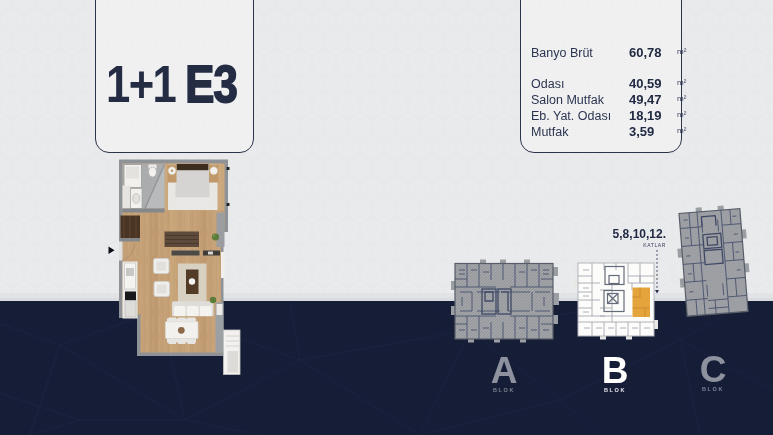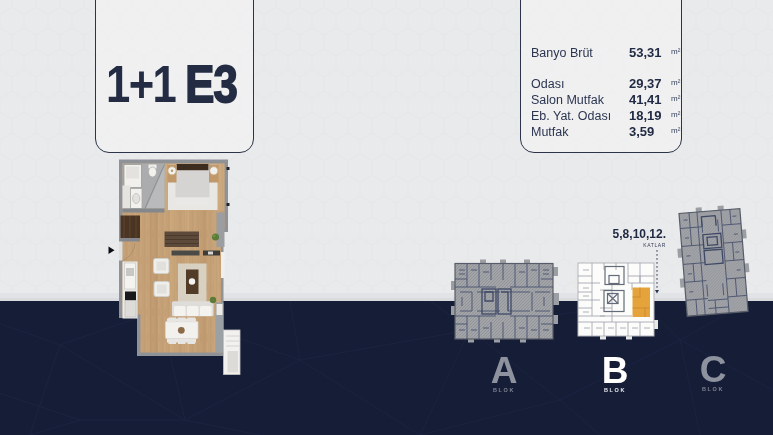--- a/index.html
+++ b/index.html
@@ -5,21 +5,21 @@
 #page{position:relative;width:773px;height:435px;overflow:hidden;background:#e9eaec;font-family:"Liberation Sans",sans-serif}
 #page *{box-sizing:border-box}
 .panel{position:absolute;top:-18px;border:1.5px solid #2b3448;border-radius:14px;background:rgba(249,250,251,0.4)}
 #titlebox{left:95px;width:159px;height:171px;display:flex;align-items:center;justify-content:center}
 #titletext{color:#232c43;font-size:51px;font-weight:bold;letter-spacing:-2px;padding-top:33px;white-space:nowrap;display:inline-block;transform:scaleX(0.855);margin-left:-5px}
 #titletext .e3{-webkit-text-stroke:1.8px #232c43;letter-spacing:-1px}
 #tablebox{left:520px;width:162px;height:171px}
 .trow{position:absolute;left:10px;width:148px;height:14px;color:#2b3550;font-size:12.5px}
 .trow .lab{position:absolute;left:0;top:0}
 .trow .val{position:absolute;left:98px;top:-1px;font-weight:bold;font-size:13px;color:#222b44}
-.trow .m2{position:absolute;left:140px;top:1px;font-size:8px;color:#39435d}
+.trow .m2{position:absolute;left:146px;top:1px;font-size:8px;color:#39435d}
 .biglet{position:absolute;font-weight:bold;font-size:37px;text-align:center;line-height:1}
 .biglet .blok{display:block;font-size:5.5px;font-weight:bold;letter-spacing:1.6px;margin-top:-1px}
 </style></head>
 <body>
 <div id="page">
 
 <svg width="773" height="435" style="position:absolute;left:0;top:0">
 <defs>
 <pattern id="iso" width="24" height="42" patternUnits="userSpaceOnUse">
   <g stroke="#dddee1" stroke-width="1" fill="none">
@@ -48,31 +48,31 @@
 <path d="M-10,390 L80,420 L30,435 M80,420 L185,420"></path>
 </g>
 </svg>
 
 <div class="panel" id="titlebox">
       <span id="titletext">1+1 <span class="e3">E3</span></span>
     </div>
 <div class="panel" id="tablebox">
   <div class="trow" style="top:63px">
         <span class="lab">Banyo Brüt</span>
-        <span class="val">53,31</span>
+        <span class="val">60,78</span>
         <span class="m2">m²</span>
       </div>
   <div class="trow" style="top:94px">
         <span class="lab">Odası</span>
-        <span class="val">29,37</span>
+        <span class="val">40,59</span>
         <span class="m2">m²</span>
       </div>
   <div class="trow" style="top:110px">
         <span class="lab">Salon Mutfak</span>
-        <span class="val">41,41</span>
+        <span class="val">49,47</span>
         <span class="m2">m²</span>
       </div>
   <div class="trow" style="top:126px">
         <span class="lab">Eb. Yat. Odası</span>
         <span class="val">18,19</span>
         <span class="m2">m²</span>
       </div>
   <div class="trow" style="top:142px">
         <span class="lab">Mutfak</span>
         <span class="val">3,59</span>

